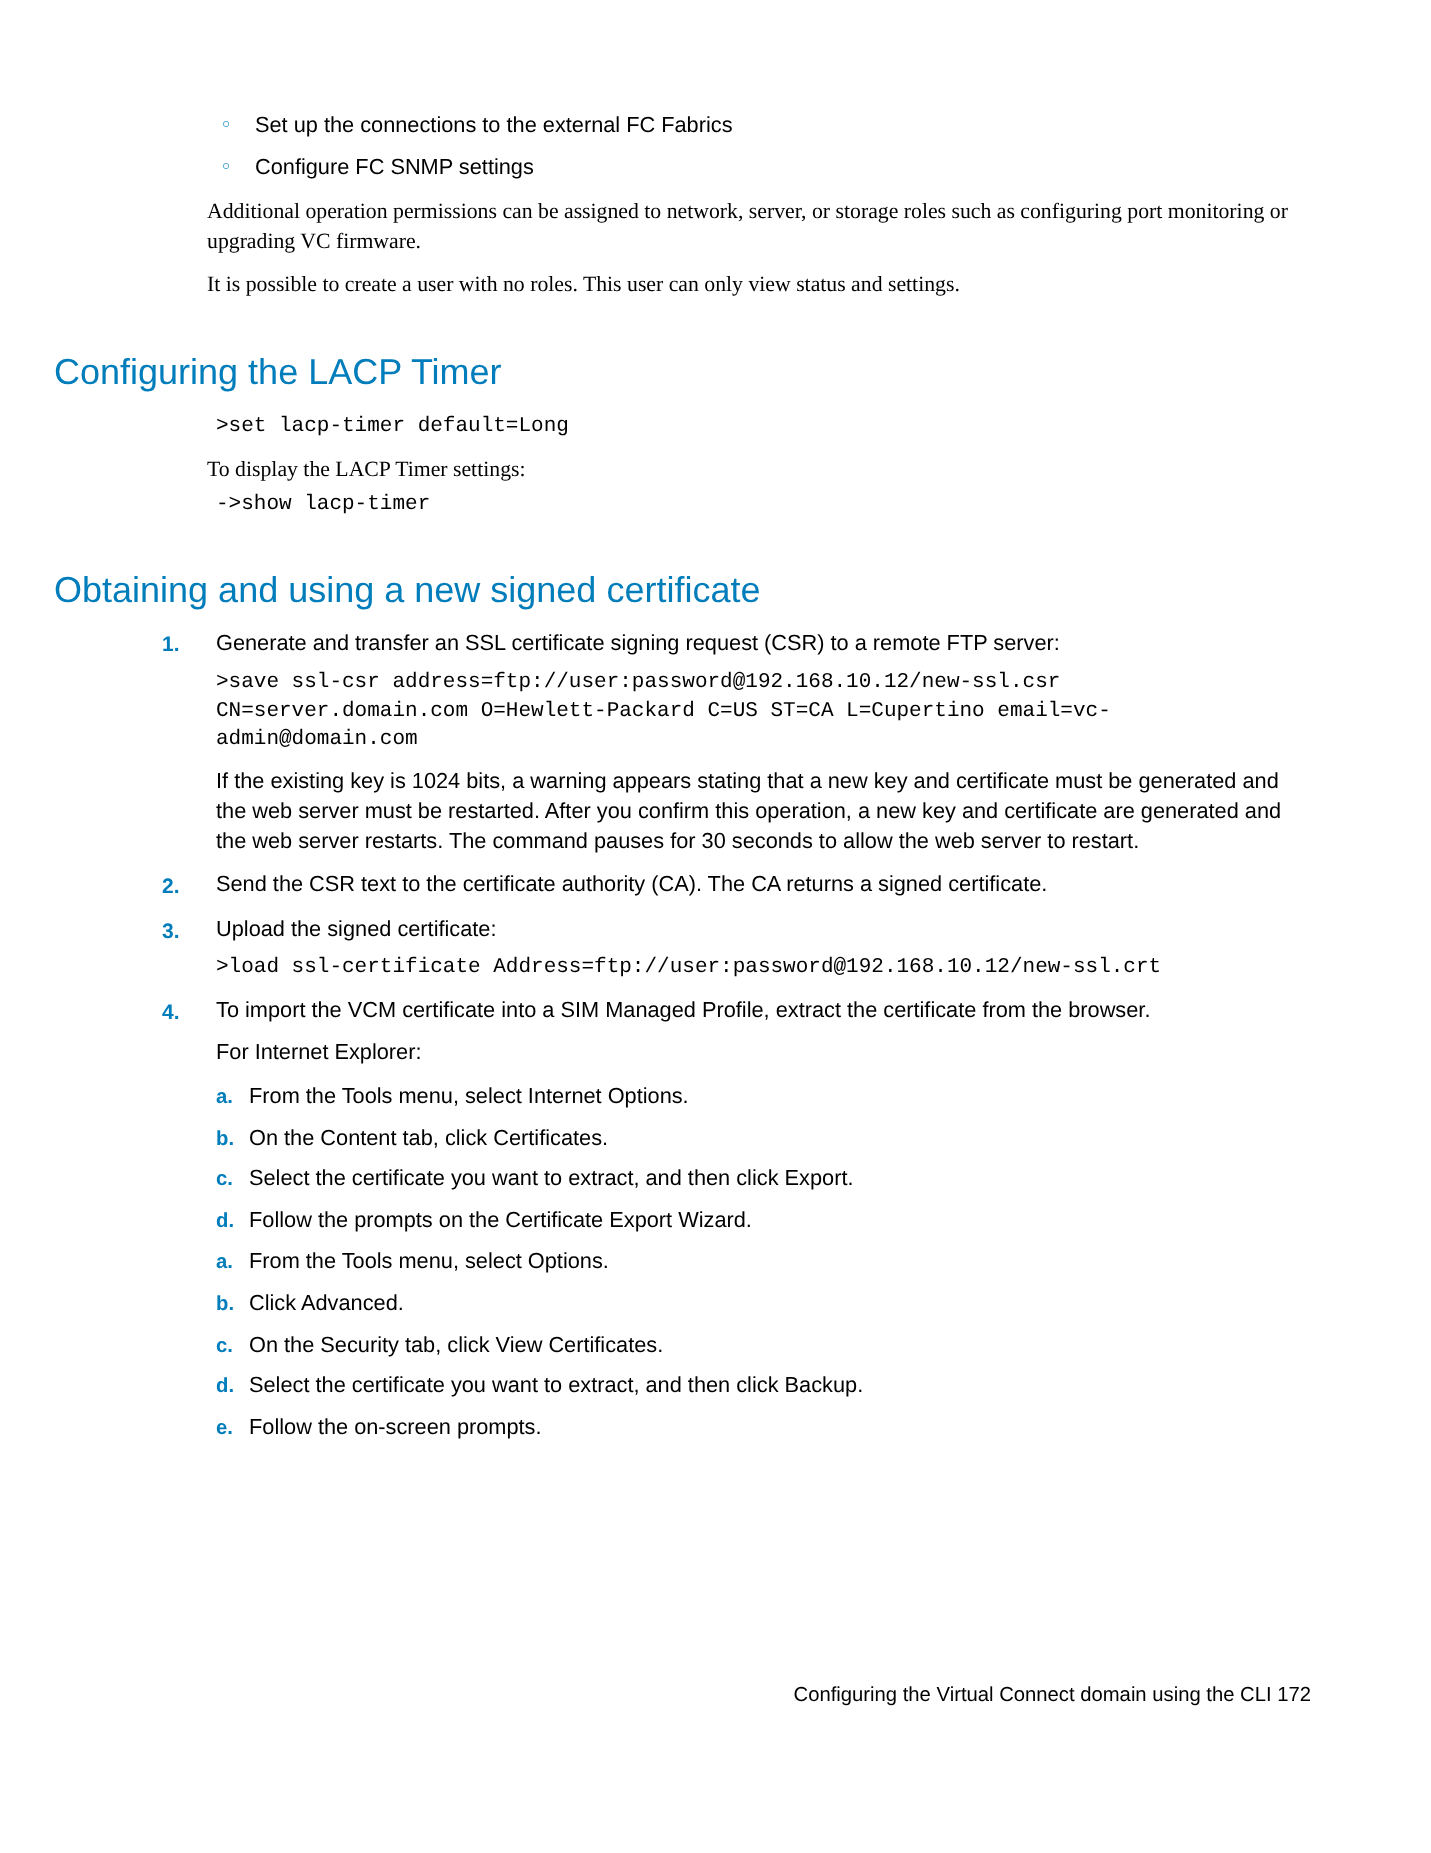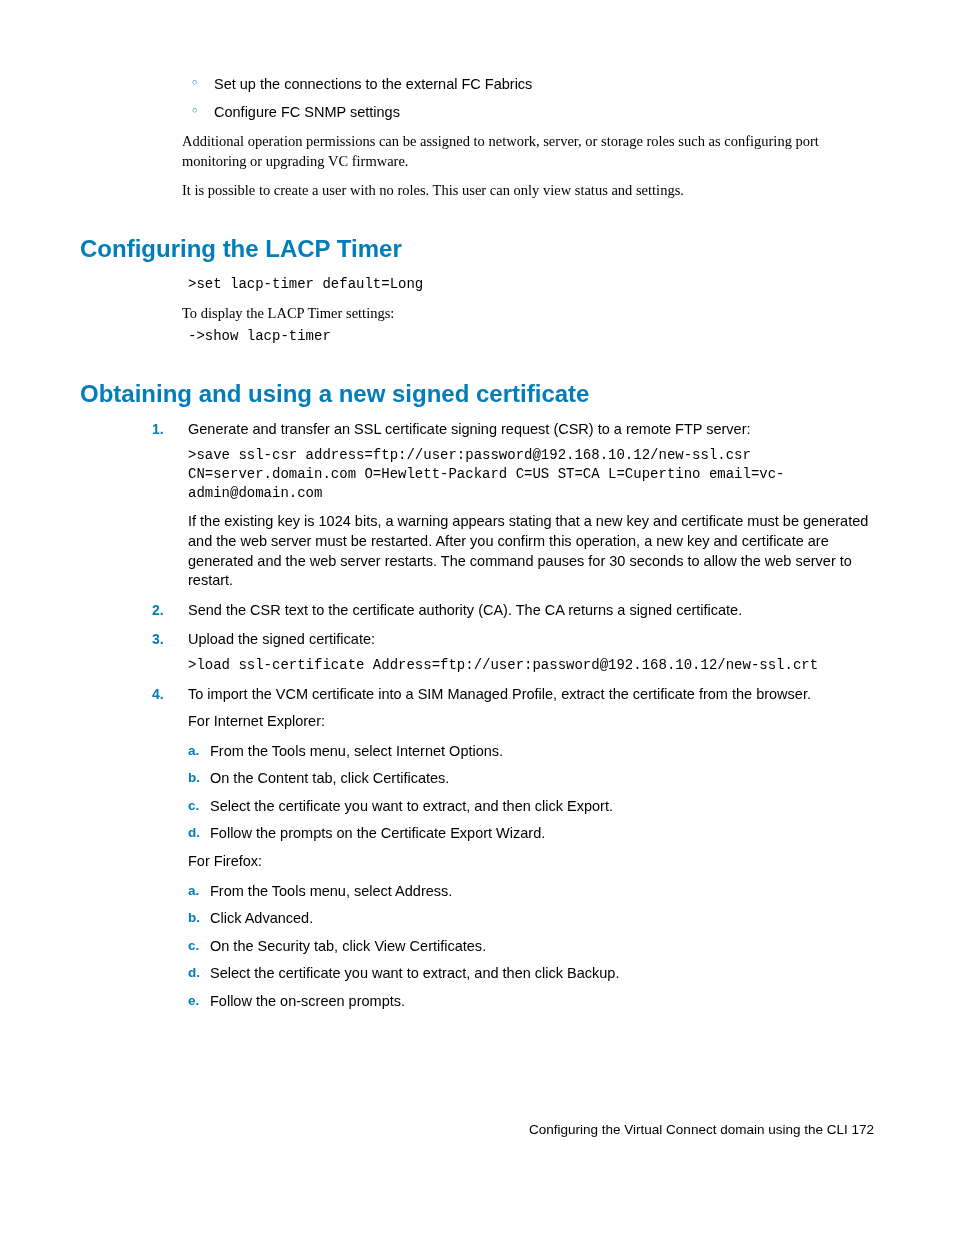--- a/index.html
+++ b/index.html
@@ -7,35 +7,34 @@
     margin: 0;
     padding: 0;
     width: 954px;
     height: 1235px;
     font-family: Arial, Helvetica, sans-serif;
     color: #000;
     background: #fff;
   }
   .page {
     box-sizing: border-box;
-    padding: 75px 80px 40px 80px;
+    padding: 75px 80px 40px 36px;
     position: relative;
     height: 1189px;
   }
   h2 {
     font-family: Arial, Helvetica, sans-serif;
     font-weight: 400;
     color: #007dba;
     margin: 0;
   }
   .h2-medium {
     font-size: 24px;
     margin-top: 34px;
     margin-bottom: 12px;
-    font-weight: bold;
   }
   p {
     margin: 0 0 10px 0;
     font-size: 14.5px;
     line-height: 1.35;
   }
   .body-text {
     margin-left: 102px;
     font-family: Liberation Serif, serif;
   }
@@ -169,23 +168,22 @@
     </li>
     <li>
       <span>To import the VCM certificate into a SIM Managed Profile, extract the certificate from the browser.</span>
       <p class="inner-p">For Internet Explorer:</p>
       <ol class="letterlist">
         <li><span>From the Tools menu, select </span><b>Internet Options</b><span>.</span></li>
         <li><span>On the Content tab, click </span><b>Certificates</b><span>.</span></li>
         <li><span>Select the certificate you want to extract, and then click </span><b>Export</b><span>.</span></li>
         <li>Follow the prompts on the Certificate Export Wizard.</li>
       </ol>
-      <p class="inner-p">For Firefox:</p>
       <ol class="letterlist">
-        <li><span>From the Tools menu, select </span><b>Address</b><span>.</span></li>
+        <li><span>From the Tools menu, select </span><b>Options</b><span>.</span></li>
         <li><span>Click </span><b>Advanced</b><span>.</span></li>
         <li><span>On the Security tab, click </span><b>View Certificates</b><span>.</span></li>
         <li><span>Select the certificate you want to extract, and then click </span><b>Backup</b><span>.</span></li>
         <li>Follow the on-screen prompts.</li>
       </ol>
     </li>
   </ol>
 
   <div class="footer">Configuring the Virtual Connect domain using the CLI   172</div>
 </div>

